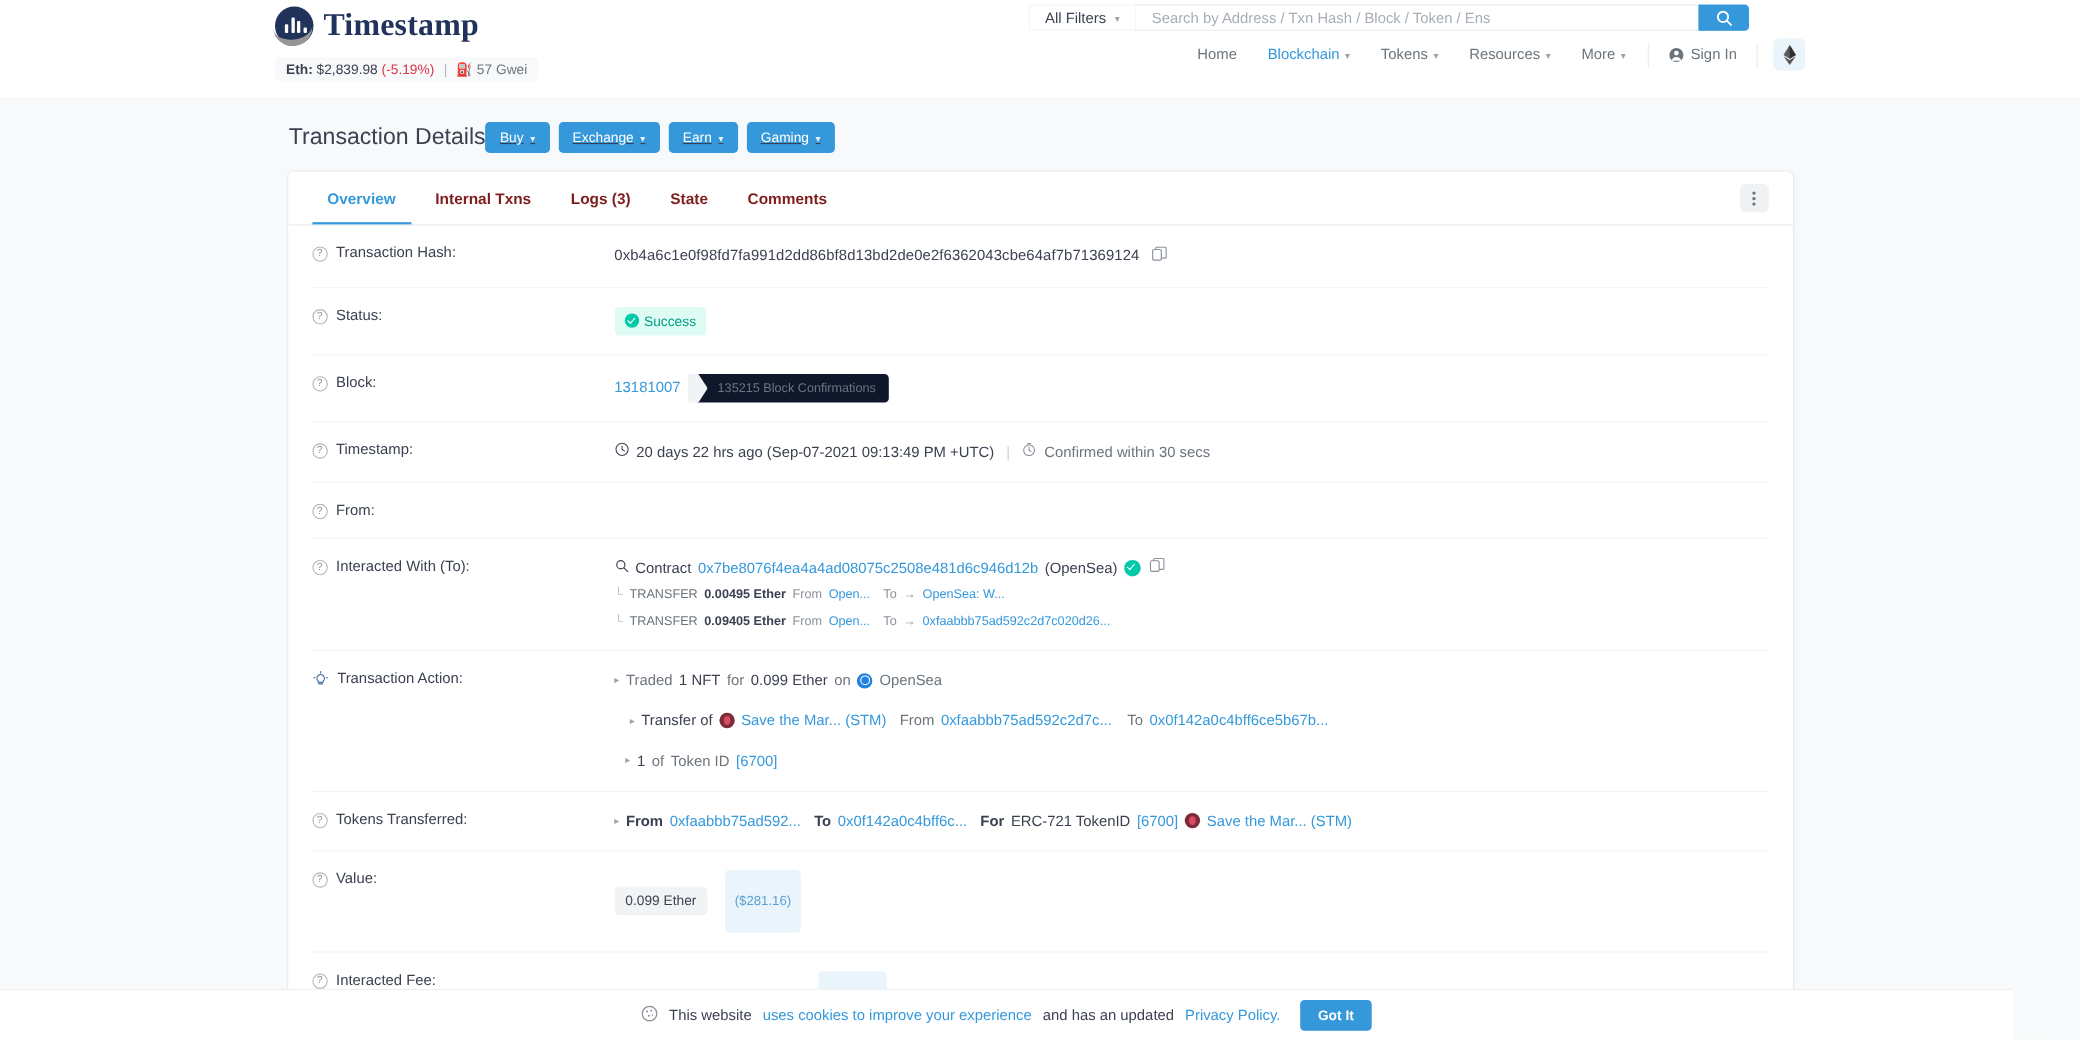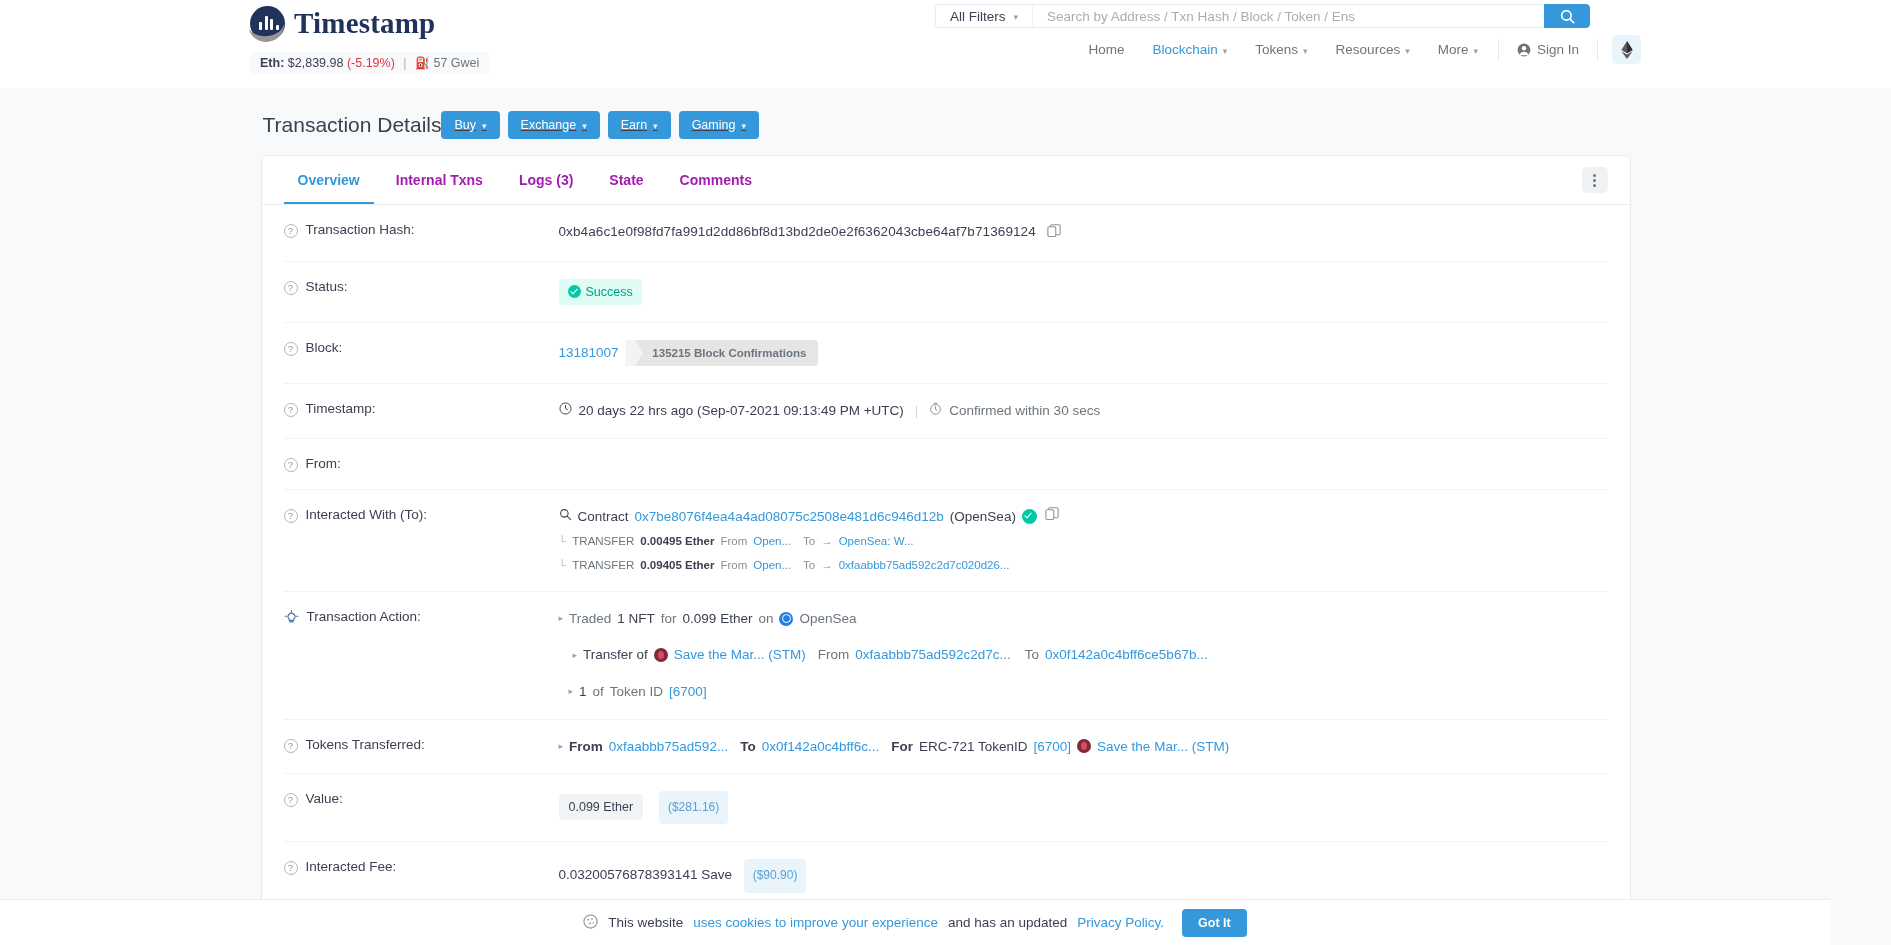--- a/index.html
+++ b/index.html
@@ -85,21 +85,21 @@
     font-size: 12.5px; padding: 7px 13px; display: flex; align-items: center; gap: 6px; cursor: pointer;
     font-family: "Liberation Sans", sans-serif;
   }
   .pill-btn .caret { color: #e5f1fa; }
 
   .card { background: #fff; border: 1px solid #e9ecef; border-radius: 6px; box-shadow: 0 1px 2px rgba(0,0,0,.03); }
 
   .tabbar { display: flex; align-items: center; justify-content: space-between; border-bottom: 1px solid #e9ecef; padding: 0 22px; }
   .tabs { display: flex; }
   .tab {
-    font-size: 14px; font-weight: 700; color: #a21caf; padding: 16px 14px 14px; cursor: pointer;
+    font-size: 14px; font-weight: 700; color: #7f1d1d; padding: 16px 14px 14px; cursor: pointer;
     border-bottom: 2px solid transparent; margin-right: 8px;
   }
   .tab.active { color: #3498db; border-bottom-color: #3498db; }
   .kebab {
     width: 26px; height: 26px; border-radius: 5px; background: #eff1f3;
     display: flex; flex-direction: column; align-items: center; justify-content: center; gap: 2px; cursor: pointer;
   }
   .kebab i { width: 3px; height: 3px; border-radius: 50%; background: #6c757d; display: block; }
 
   .rows { padding: 0 22px; }
@@ -126,22 +126,22 @@
     display: inline-flex; align-items: center; gap: 5px;
     background: #defcf4; color: #00a186; border-radius: 4px; padding: 4px 9px; font-size: 12.5px;
   }
   .check-circle { width: 13px; height: 13px; border-radius: 50%; background: #00c9a7; position: relative; flex: none; }
   .check-circle::after {
     content: ""; position: absolute; left: 4px; top: 2px; width: 3px; height: 6px;
     border: solid #fff; border-width: 0 1.6px 1.6px 0; transform: rotate(42deg);
   }
 
   .confirm-pill {
-    display: inline-flex; align-items: center; background: #e5e5e5; color: #6c757d;
-    font-size: 11.5px; font-weight: 700; border-radius: 0 4px 4px 0; padding: 5px 12px 5px 18px;
+    display: inline-flex; align-items: center; background: #0f172a; color: #6c757d;
+    font-size: 11.5px; font-weight: 400; border-radius: 0 4px 4px 0; padding: 5px 12px 5px 18px;
     position: relative; margin-left: 12px;
   }
   .confirm-pill::before {
     content: ""; position: absolute; left: -9px; top: 0; bottom: 0; width: 18px;
     background: #f1f3f5; clip-path: polygon(0 0, 52% 0, 100% 50%, 52% 100%, 0 100%);
   }
   .blk-link { font-size: 13.5px; }
 
   .ts-line { display: flex; align-items: center; flex-wrap: wrap; gap: 0; }
   .ts-ico { margin-right: 7px; }
@@ -164,21 +164,21 @@
     display: inline-flex; align-items: center; justify-content: center; flex: none;
   }
   .os-ico::after { content: ""; width: 7px; height: 7px; border-radius: 50%; border: 1.5px solid #fff; }
   .stm-ico {
     width: 14px; height: 14px; border-radius: 50%; background: #7d2b3a; flex: none;
     display: inline-flex; align-items: center; justify-content: center;
   }
   .stm-ico::after { content: ""; width: 6px; height: 8px; border-radius: 50%; background: #d94b5e; }
 
   .chip-gray { background: #f1f3f5; color: #3b4151; border-radius: 4px; padding: 4px 10px; font-size: 12.5px; display: inline-block; }
-  .chip-blue { background: #eaf4fb; color: #5a9fd4; border-radius: 4px; padding: 8px 9px; font-size: 12px; display: inline-block; margin-left: 12px; }
+  .chip-blue { background: #eaf4fb; color: #5a9fd4; border-radius: 4px; padding: 20px 9px; font-size: 12px; display: inline-block; margin-left: 12px; }
 
   
   .cookiebar {
     position: absolute; left: 0; bottom: 0; width: 1830px; height: 46px; background: #fff;
     border-top: 1px solid #eceff1;
     display: flex; align-items: center; justify-content: center; gap: 10px; font-size: 13.5px; color: #3b4151;
   }
   .cookie-btn {
     background: #3498db; color: #fff; border: none; border-radius: 4px;
     font-size: 12.5px; font-weight: 700; padding: 7px 16px; cursor: pointer; margin-left: 8px;

